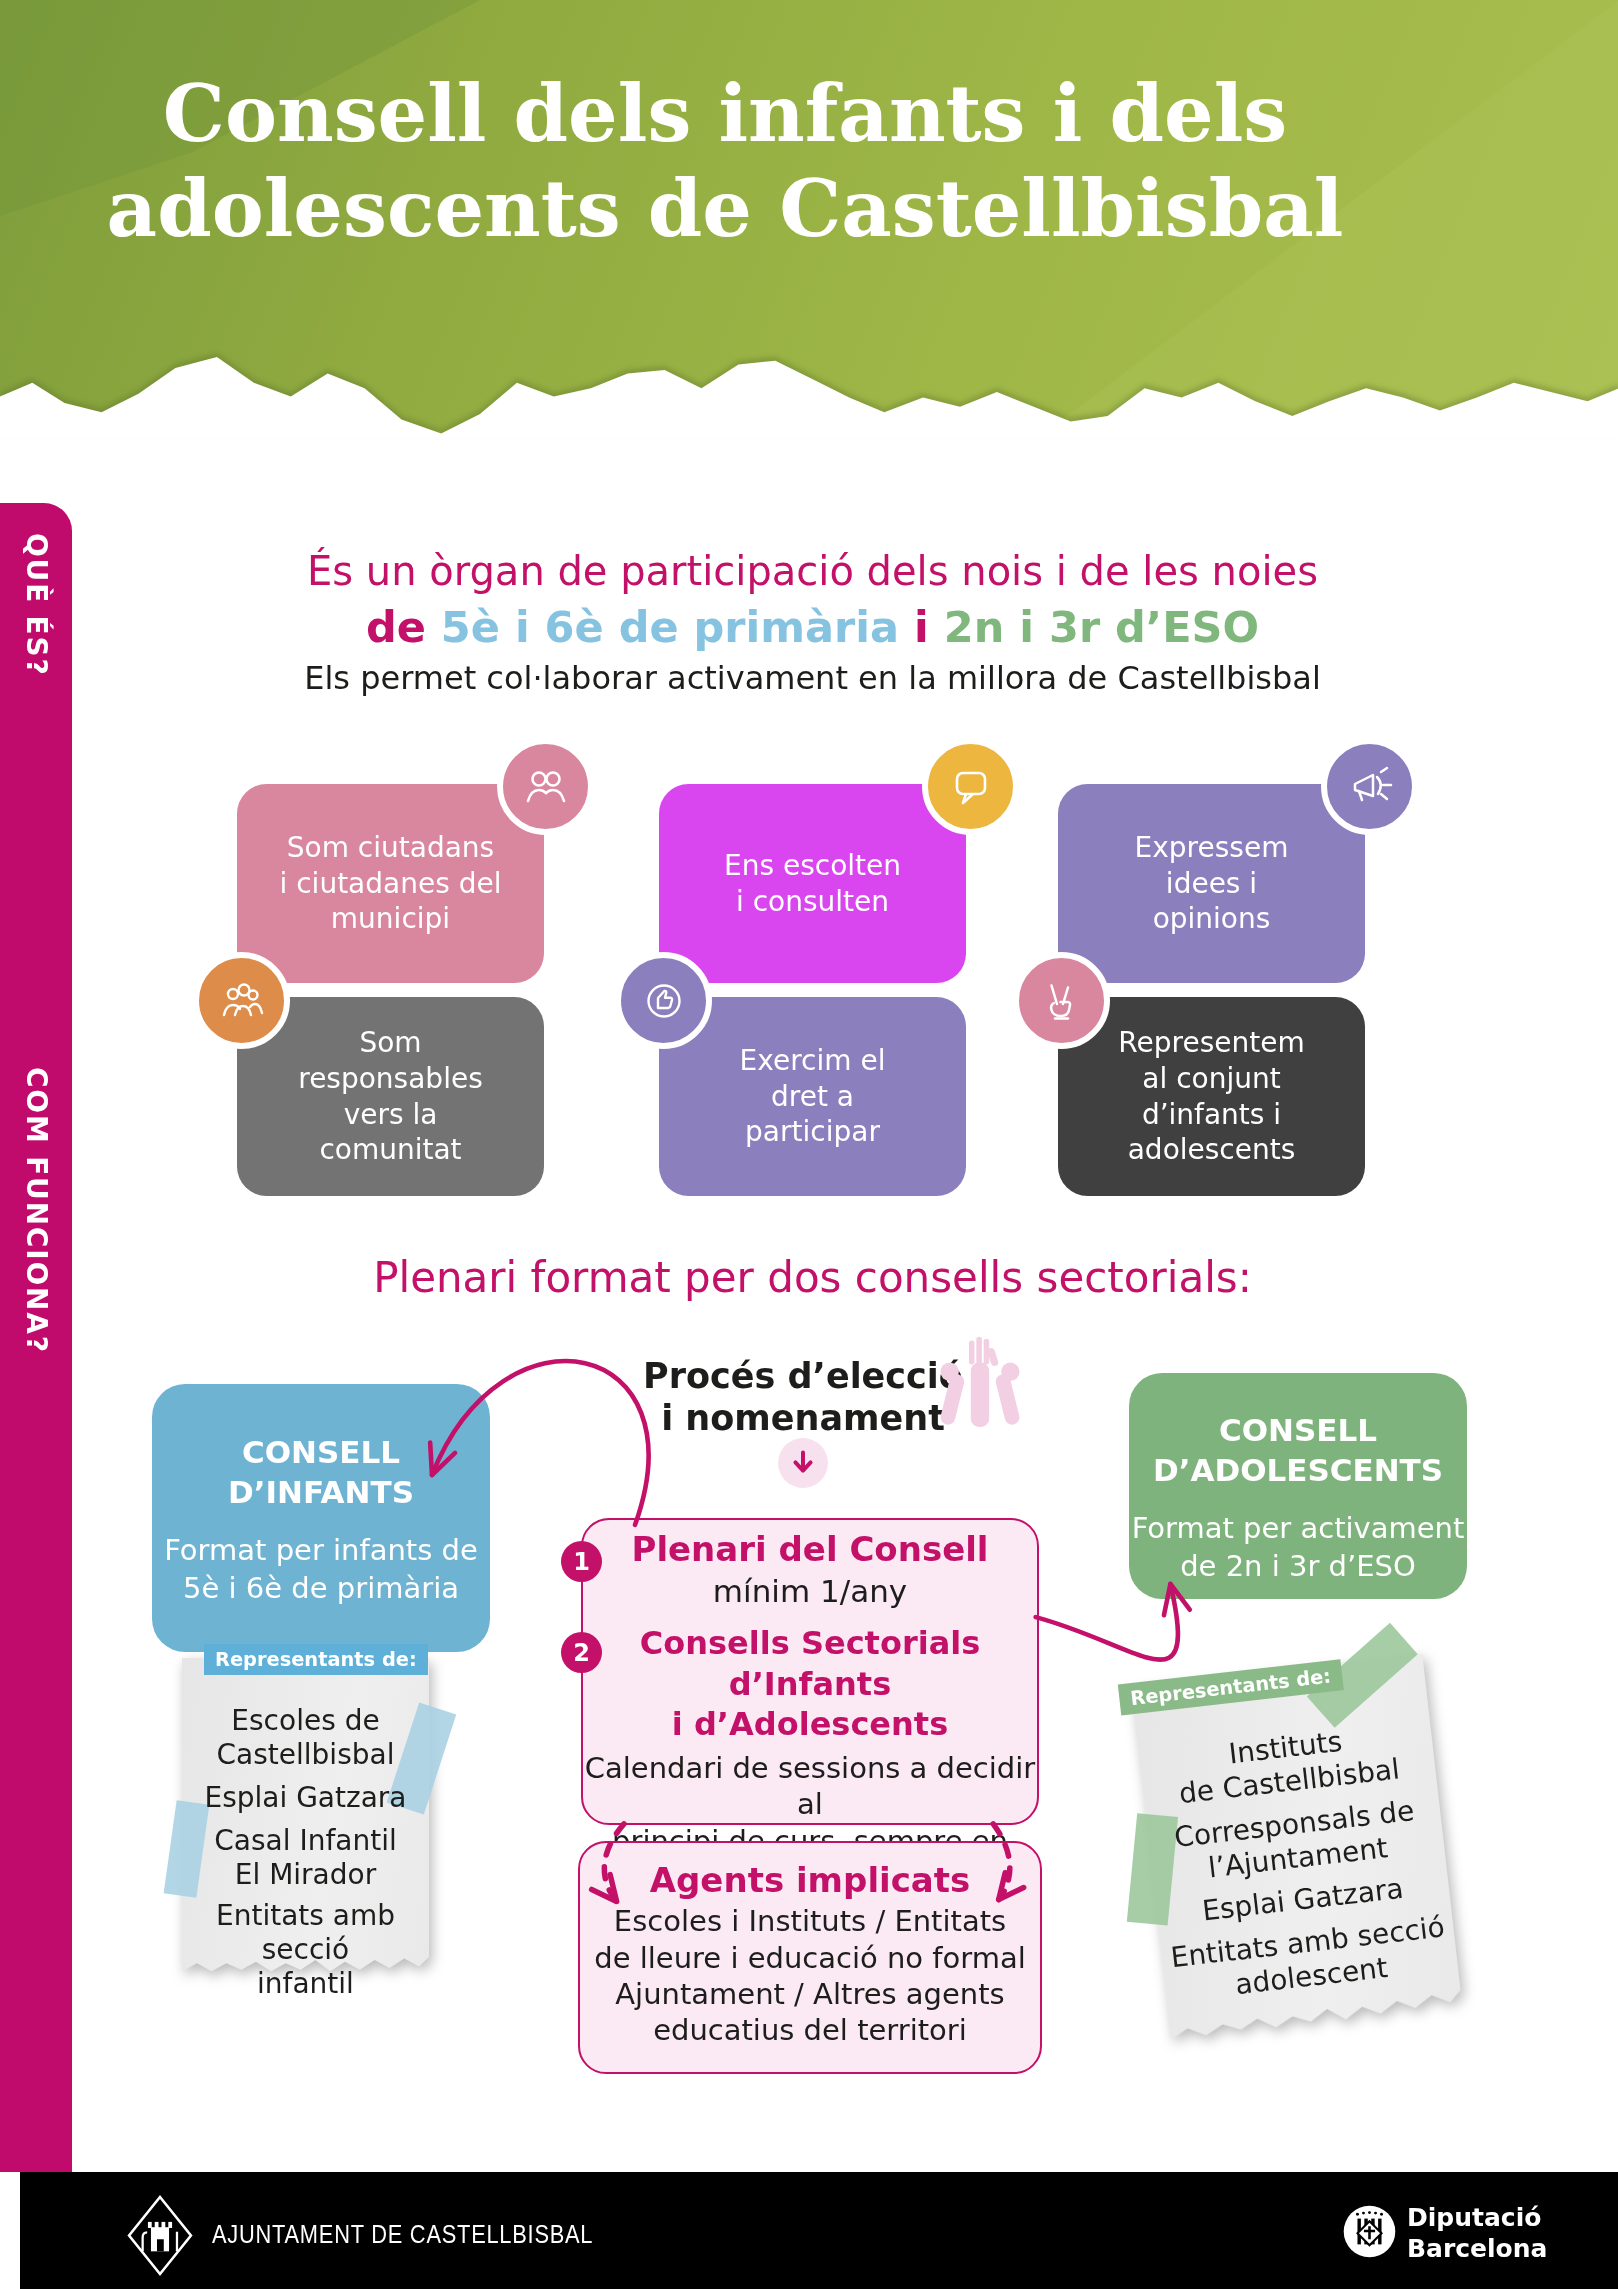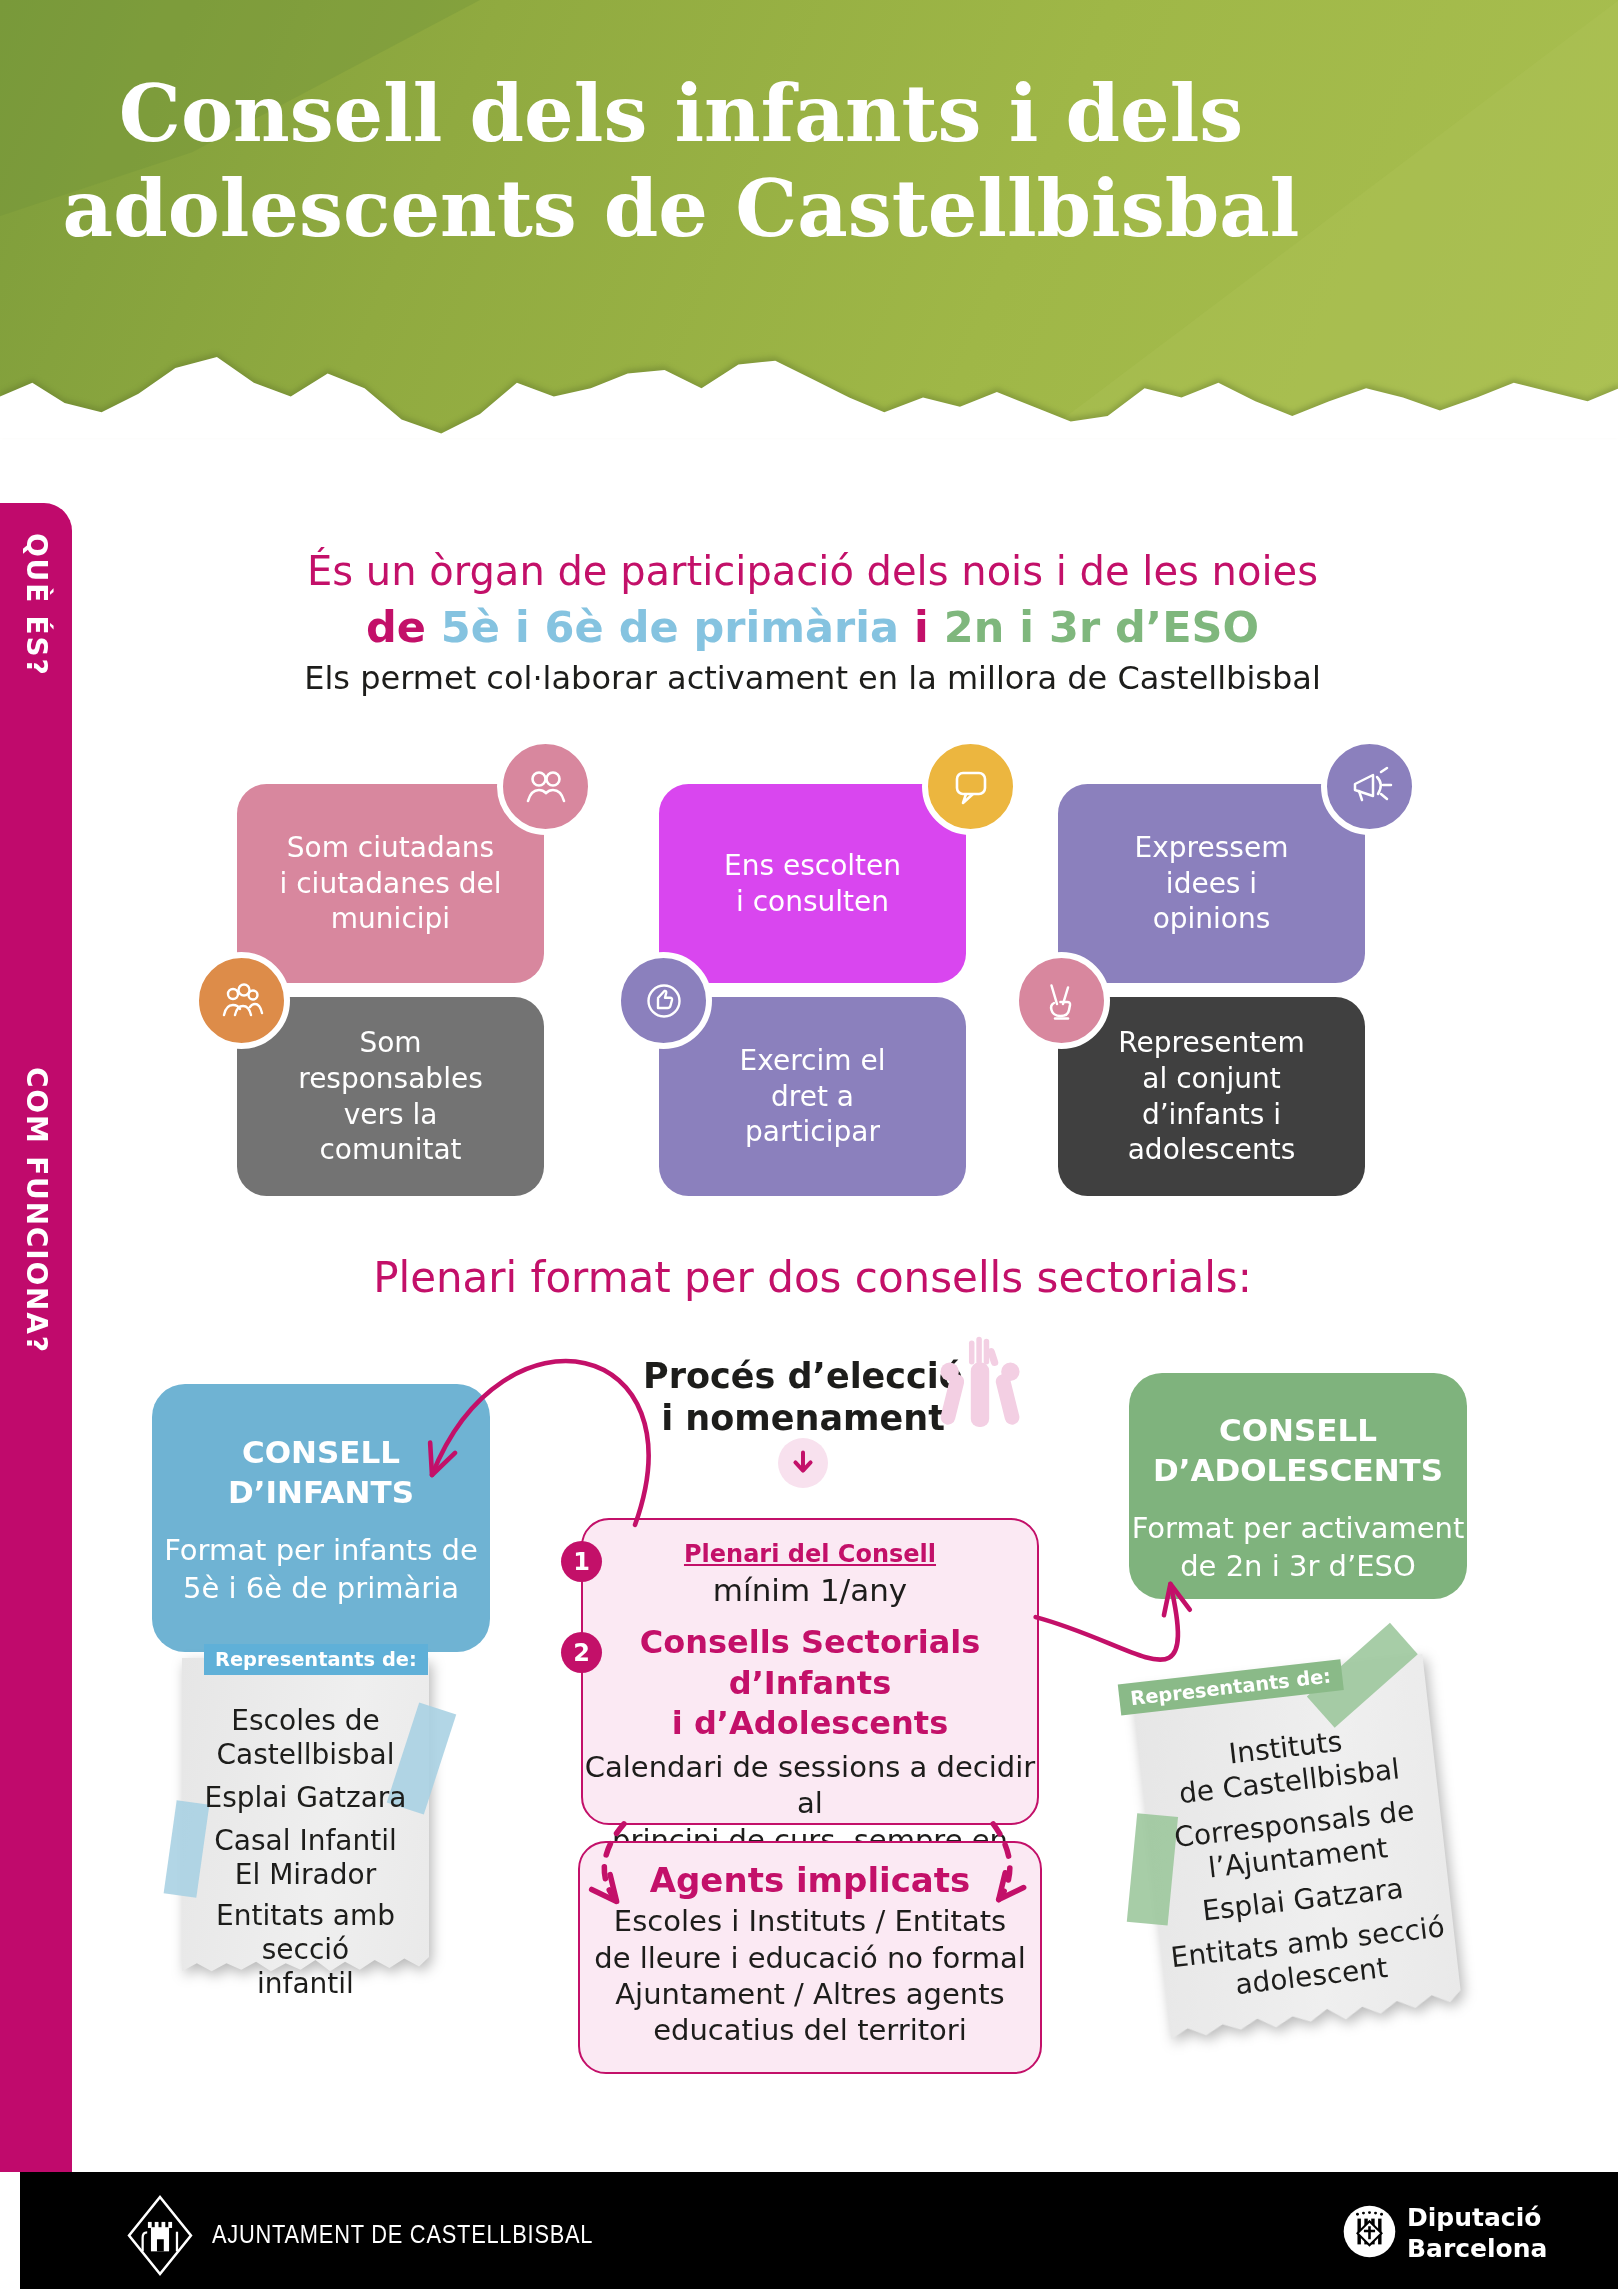--- a/index.html
+++ b/index.html
@@ -11,21 +11,21 @@
 
   
   #header{left:0;top:0;width:1619px;height:438px;
     background:linear-gradient(112deg,#7e9d3b 0%,#90aa40 28%,#9fb747 62%,#a9bf50 100%);}
   #header .facet1{left:0;top:0;width:480px;height:277px;background:#6f923a;opacity:.35;
     clip-path:polygon(0 0,100% 0,40% 55%,0 78%);}
   #header .facet2{right:0;top:0;width:646px;height:438px;background:#b6c85e;opacity:.22;
     clip-path:polygon(100% 0,100% 100%,10% 100%);}
   #title{left:0;top:66px;width:1362px;color:#fff;
     font-family:"DejaVu Serif","Liberation Serif",serif;font-weight:bold;
-    font-size:78px;line-height:1.22;text-align:center;}
+    font-size:78px;line-height:1.22;text-align:center;padding-left:44px;}
   
   #sidebar{left:0;top:503px;width:72px;height:1669px;border-radius:0 28px 0 0;}
   .side-label{color:#fff;font-size:28px;font-weight:bold;letter-spacing:1.8px;
     writing-mode:vertical-lr;left:20px;}
   
   .intro1{left:74px;top:548px;width:1477px;font-size:40px;}
   .intro2{left:74px;top:602px;width:1477px;font-size:43px;font-weight:bold;}
   .intro3{left:74px;top:659px;width:1477px;font-size:32px;color:#1d1d1b;}
   
   .fbox{width:307px;height:199px;border-radius:29.5px;display:flex;align-items:center;justify-content:center;
@@ -186,21 +186,21 @@
   </svg>
 
   <div class="abs arrowcirc" style="left:778px;top:1438px;">
     <svg viewBox="0 0 24 24" width="28" height="28" fill="none" stroke="#c31069" stroke-width="3.4" stroke-linecap="round" stroke-linejoin="round">
       <path d="M12 3 v14 M5.5 11.5 L12 18.5 L18.5 11.5"></path>
     </svg>
   </div>
 
   <div class="abs pinkpanel" style="left:581px;top:1518px;width:454px;height:303px;
        display:flex;flex-direction:column;align-items:center;">
-    <div class="pt c" style="font-size:24px;margin-top:20px;text-decoration:underline;">Plenari del Consell</div>
+    <div class="pt c" style="font-size:34px;margin-top:9px;">Plenari del Consell</div>
     <div class="c" style="font-size:31px;color:#1d1d1b;margin-top:3.7px;">mínim 1/any</div>
     <div class="pt c ml" style="font-size:32px;line-height:1.26;margin-top:14.8px;">Consells Sectorials d’Infants
 i d’Adolescents</div>
     <div class="c ml" style="font-size:29px;color:#1d1d1b;line-height:1.26;margin-top:5.5px;">Calendari de sessions a decidir al
 principi de curs, sempre en període
 lectiu (mensual)</div>
   </div>
   <div class="abs numcirc" style="left:561px;top:1541px;">1</div>
   <div class="abs numcirc" style="left:561px;top:1632px;">2</div>
 

